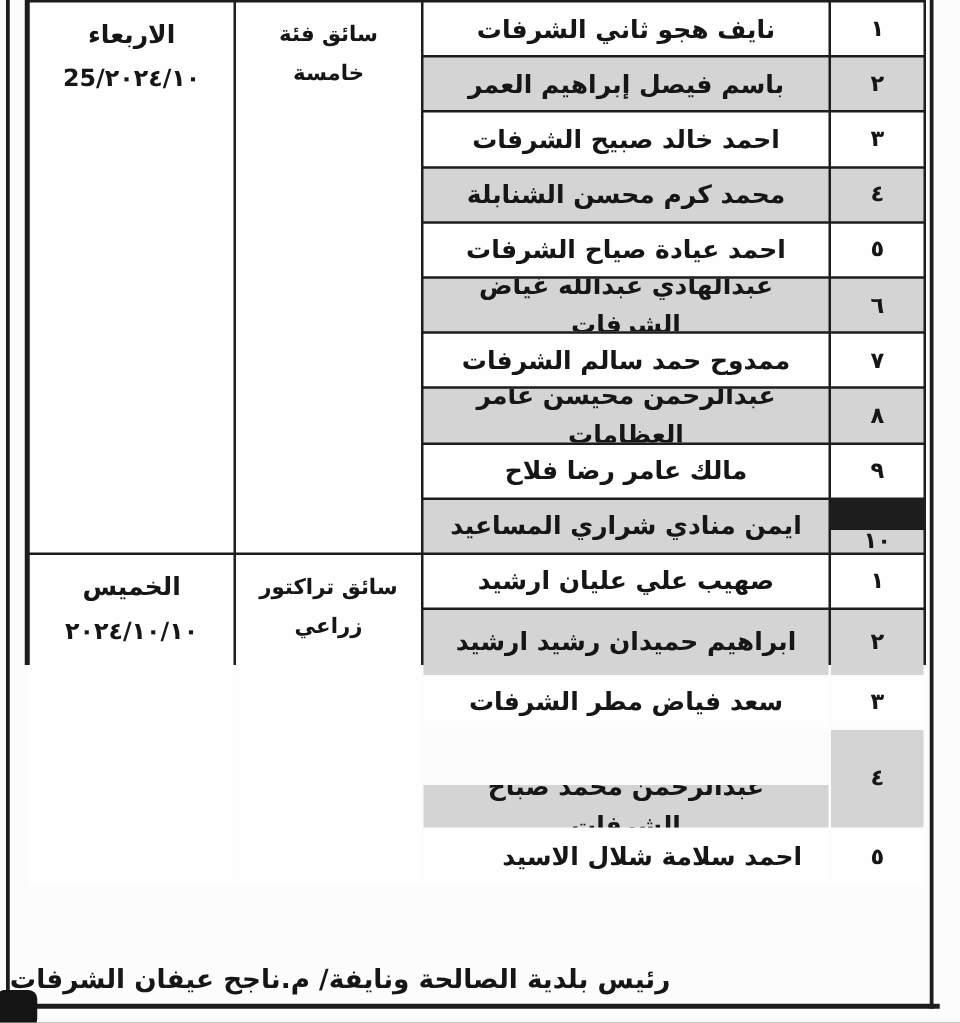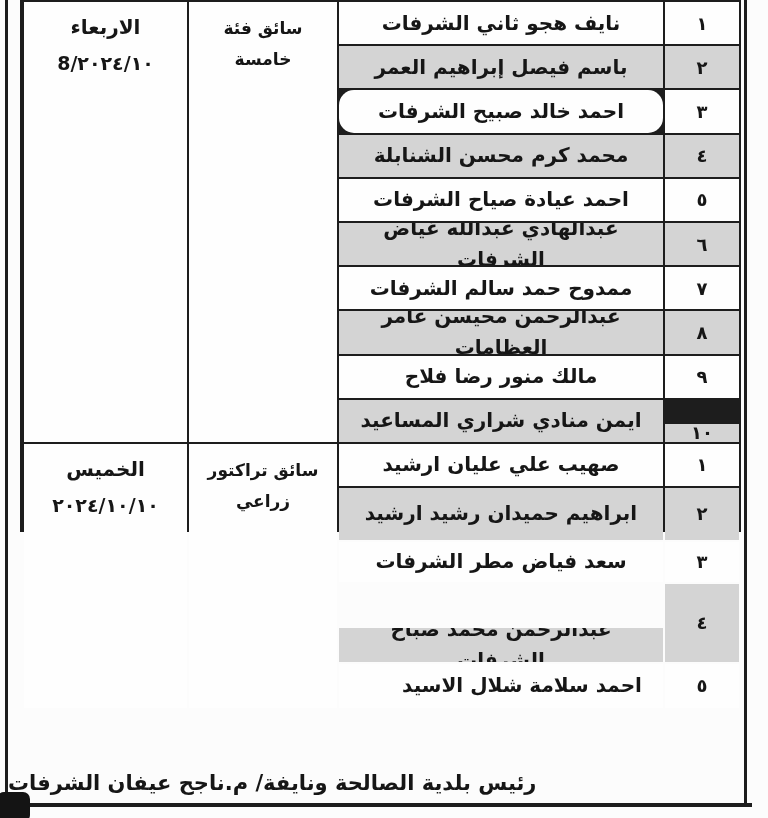--- a/index.html
+++ b/index.html
@@ -110,50 +110,50 @@
 <div class="page">
 
   <div class="frame-left"></div>
   <div class="frame-right"></div>
   <div class="frame-bottom"></div>
 
   <div class="roster">
 
     <div class="cell head" style="grid-column:4; grid-row:1 / span 10;">
       <span class="day-label">الاربعاء</span>
-      <span class="date-label">٢٠٢٤/١٠/8</span>
+      <span class="date-label">٢٠٢٤/١٠/25</span>
     </div>
     <div class="cell cat" style="grid-column:3; grid-row:1 / span 10;">سائق فئة
 خامسة</div>
 
     <div class="cell name" style="grid-column:2; grid-row:1;">نايف هجو ثاني الشرفات</div>
     <div class="cell num" style="grid-column:1; grid-row:1;">١</div>
 
     <div class="cell name shade" style="grid-column:2; grid-row:2;">باسم فيصل إبراهيم العمر</div>
     <div class="cell num shade" style="grid-column:1; grid-row:2;">٢</div>
 
-    <div class="cell name" style="grid-column:2; grid-row:3;border-radius:15px;">احمد خالد صبيح الشرفات</div>
+    <div class="cell name" style="grid-column:2; grid-row:3;">احمد خالد صبيح الشرفات</div>
     <div class="cell num" style="grid-column:1; grid-row:3;">٣</div>
 
     <div class="cell name shade" style="grid-column:2; grid-row:4;">محمد كرم محسن الشنابلة</div>
     <div class="cell num shade" style="grid-column:1; grid-row:4;">٤</div>
 
     <div class="cell name" style="grid-column:2; grid-row:5;">احمد عيادة صياح الشرفات</div>
     <div class="cell num" style="grid-column:1; grid-row:5;">٥</div>
 
     <div class="cell name shade" style="grid-column:2; grid-row:6;">عبدالهادي عبدالله غياض الشرفات</div>
     <div class="cell num shade" style="grid-column:1; grid-row:6;">٦</div>
 
     <div class="cell name" style="grid-column:2; grid-row:7;">ممدوح حمد سالم الشرفات</div>
     <div class="cell num" style="grid-column:1; grid-row:7;">٧</div>
 
     <div class="cell name shade" style="grid-column:2; grid-row:8;">عبدالرحمن محيسن عامر العظامات</div>
     <div class="cell num shade" style="grid-column:1; grid-row:8;">٨</div>
 
-    <div class="cell name" style="grid-column:2; grid-row:9;">مالك منور رضا فلاح</div>
+    <div class="cell name" style="grid-column:2; grid-row:9;">مالك عامر رضا فلاح</div>
     <div class="cell num" style="grid-column:1; grid-row:9;">٩</div>
 
     <div class="cell name shade" style="grid-column:2; grid-row:10;">ايمن منادي شراري المساعيد</div>
     <div class="cell num shade" style="grid-column:1; grid-row:10;margin-top:24px;">١٠</div>
 
     <div class="cell head" style="grid-column:4; grid-row:11 / span 5;">
       <span class="day-label">الخميس</span>
       <span class="date-label">٢٠٢٤/١٠/١٠</span>
     </div>
     <div class="cell cat" style="grid-column:3; grid-row:11 / span 5;">سائق تراكتور

